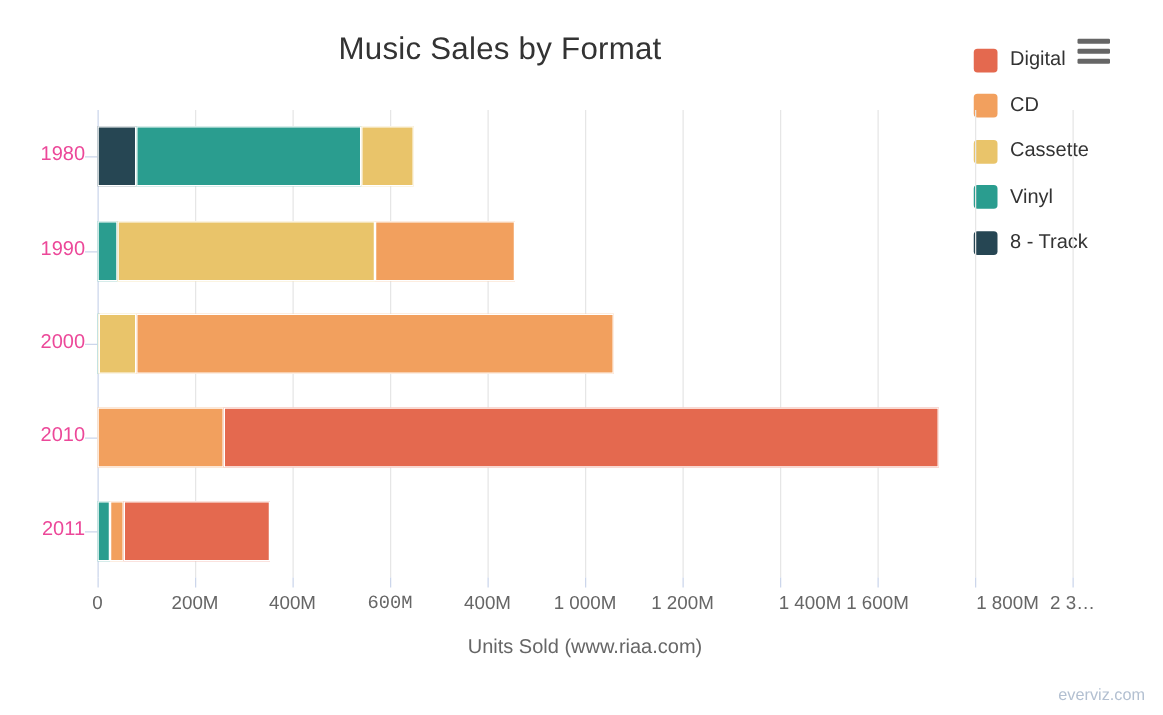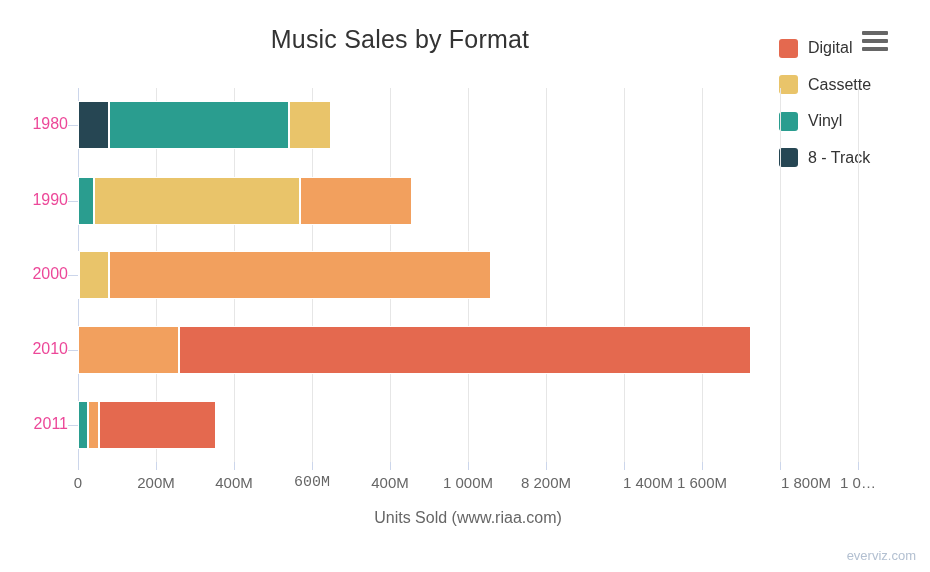--- a/index.html
+++ b/index.html
@@ -197,20 +197,24 @@
   <div id="menu-button">
     <span class="bar"></span>
     <span class="bar"></span>
     <span class="bar"></span>
   </div>
 
   <div id="legend">
       <div class="legend-item">
         <span class="legend-swatch" style="background: rgb(228, 105, 79);"></span>
         <span class="legend-label">Digital</span>
+      </div>
+      <div class="legend-item">
+        <span class="legend-swatch" style="background: rgb(242, 160, 94);"></span>
+        <span class="legend-label">CD</span>
       </div>
       <div class="legend-item">
         <span class="legend-swatch" style="background: rgb(233, 196, 106);"></span>
         <span class="legend-label">Cassette</span>
       </div>
       <div class="legend-item">
         <span class="legend-swatch" style="background: rgb(42, 157, 143);"></span>
         <span class="legend-label">Vinyl</span>
       </div>
       <div class="legend-item">
@@ -277,26 +281,26 @@
       <div class="x-label" style="left: 78px;">200M</div>
       <div class="x-tick" style="left: 156px;"></div>
       <div class="x-label" style="left: 156px;">400M</div>
       <div class="x-tick" style="left: 234px;"></div>
       <div class="x-label" style="left: 234px; font-family: Liberation Mono, monospace;">600M</div>
       <div class="x-tick" style="left: 312px;"></div>
       <div class="x-label" style="left: 312px;">400M</div>
       <div class="x-tick" style="left: 390px;"></div>
       <div class="x-label" style="left: 390px;">1 000M</div>
       <div class="x-tick" style="left: 468px;"></div>
-      <div class="x-label" style="left: 468px;">8 200M</div>
+      <div class="x-label" style="left: 468px;">1 200M</div>
       <div class="x-tick" style="left: 546px;"></div>
       <div class="x-label" style="left: 546px; margin-left: 24px;">1 400M</div>
       <div class="x-tick" style="left: 624px;"></div>
       <div class="x-label" style="left: 624px;">1 600M</div>
       <div class="x-tick" style="left: 702px;"></div>
       <div class="x-label" style="left: 728px;">1 800M</div>
       <div class="x-tick" style="left: 780px;"></div>
-      <div class="x-label" style="left: 780px;">1 0…</div>
+      <div class="x-label" style="left: 780px;">2 3…</div>
     </div>
   <div id="x-axis-title">Units Sold (www.riaa.com)</div>
 
   <div id="credits">everviz.com</div>
 </div>
 
 </body></html>

